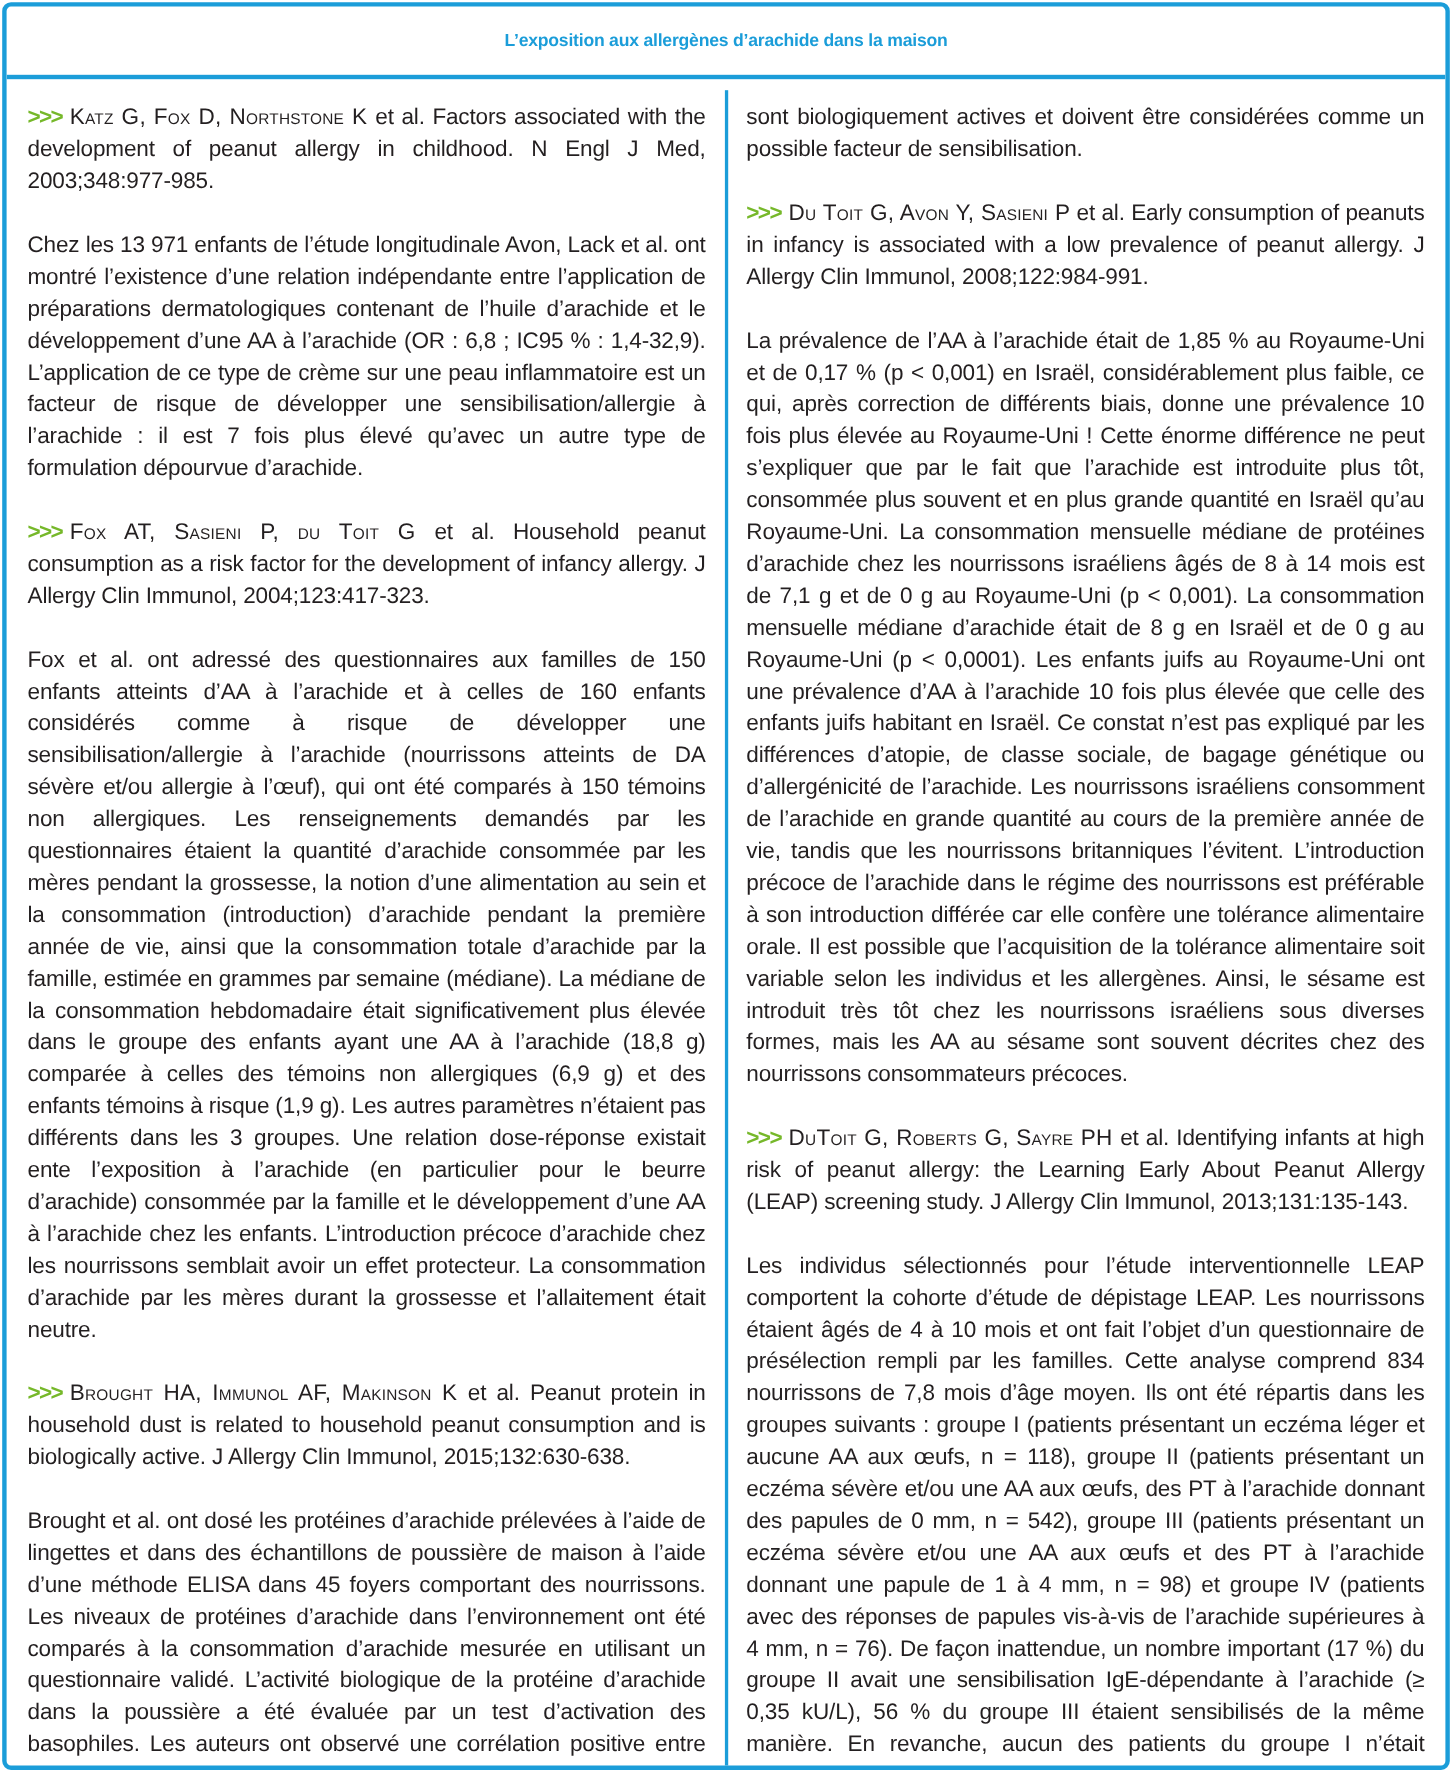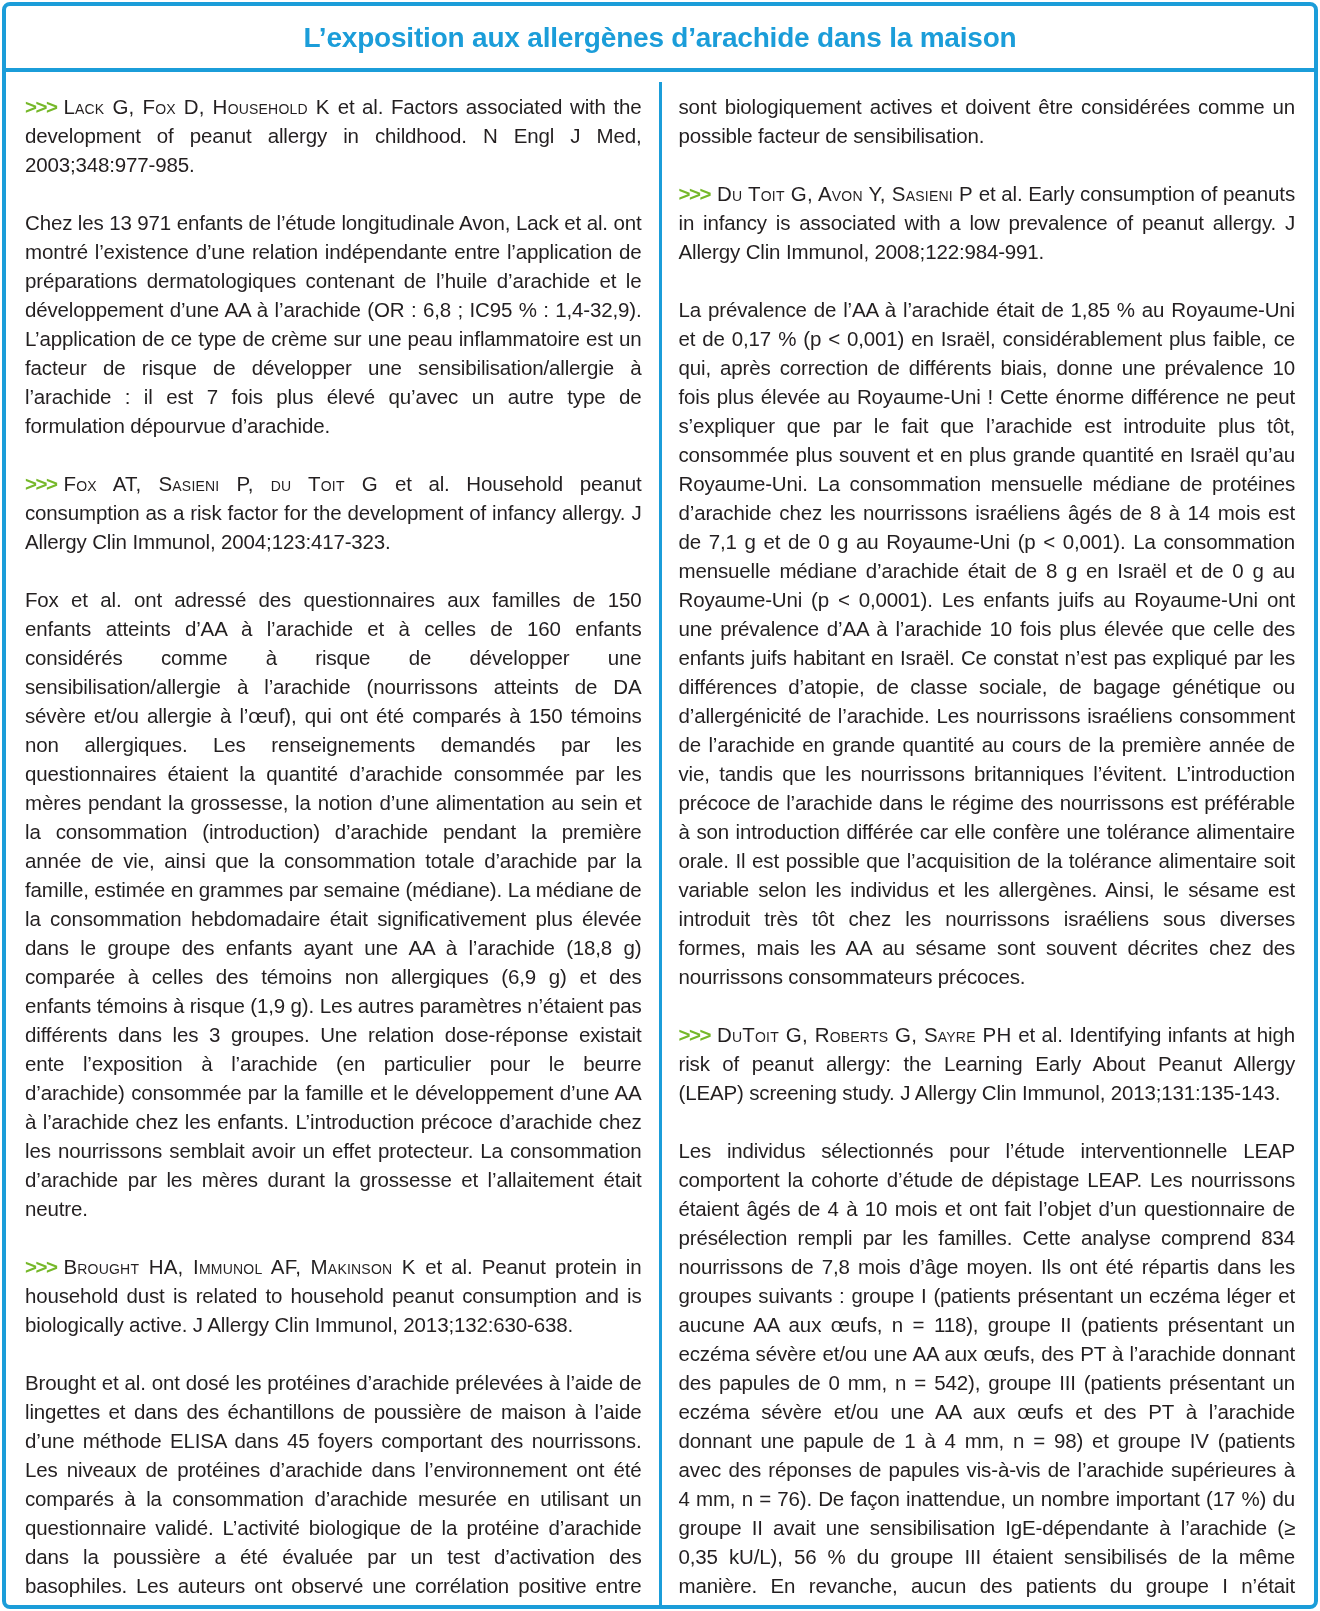--- a/index.html
+++ b/index.html
@@ -25,21 +25,21 @@
   }
   .title-box{
     flex:0 0 auto;
     padding:17px 60px 15px;
     border-bottom:4px solid var(--blue);
     text-align:center;
   }
   .title-box h1{
     margin:0;
     color:var(--blue);
-    font-size:28px;
+    font-size:16px;
     line-height:30px;
     font-weight:bold;
     letter-spacing:-0.2px;
   }
   .columns{
     flex:1 1 auto;
     display:flex;
     align-items:stretch;
     padding:0 0 26px 0;
   }
@@ -75,25 +75,25 @@
 <body>
 
 <div class="page">
   <div class="title-box">
     <h1>
       <span>L’exposition aux allergènes d’arachide dans la maison</span><br>
     </h1>
   </div>
   <div class="columns">
     <div class="col left">
-        <div class="block ref"><span class="chevron">&gt;&gt;&gt;</span><span class="sc">Lack G, Fox D, Household K </span><span class="it">et al.</span><span> Factors associated with the development of peanut allergy in childhood. </span><span class="it">N Engl J Med</span><span>, 2003;348:977-985.</span></div>
+        <div class="block ref"><span class="chevron">&gt;&gt;&gt;</span><span class="sc">Katz G, Fox D, Northstone K </span><span class="it">et al.</span><span> Factors associated with the development of peanut allergy in childhood. </span><span class="it">N Engl J Med</span><span>, 2003;348:977-985.</span></div>
         <div class="block para"><span>Chez les 13 971 enfants de l’étude longitudinale Avon, Lack </span><span class="it">et al.</span><span> ont montré l’existence d’une relation indépendante entre l’application de préparations dermatologiques contenant de l’huile d’arachide et le développement d’une AA à l’arachide (OR : 6,8 ; IC95 % : 1,4-32,9). L’application de ce type de crème sur une peau inflammatoire est un facteur de risque de développer une sensibilisation/allergie à l’arachide : il est 7 fois plus élevé qu’avec un autre type de formulation dépourvue d’arachide.</span></div>
         <div class="block ref"><span class="chevron">&gt;&gt;&gt;</span><span class="sc">Fox AT, Sasieni P, du Toit G </span><span class="it">et al.</span><span> Household peanut consumption as a risk factor for the development of infancy allergy. </span><span class="it">J Allergy Clin Immunol</span><span>, 2004;123:417-323.</span></div>
         <div class="block para"><span>Fox </span><span class="it">et al.</span><span> ont adressé des questionnaires aux familles de 150 enfants atteints d’AA à l’arachide et à celles de 160 enfants considérés comme à risque de développer une sensibilisation/allergie à l’arachide (nourrissons atteints de DA sévère et/ou allergie à l’œuf), qui ont été comparés à 150 témoins non allergiques. Les renseignements demandés par les questionnaires étaient la quantité d’arachide consommée par les mères pendant la grossesse, la notion d’une alimentation au sein et la consommation (introduction) d’arachide pendant la première année de vie, ainsi que la consommation totale d’arachide par la famille, estimée en grammes par semaine (médiane). La médiane de la consommation hebdomadaire était significativement plus élevée dans le groupe des enfants ayant une AA à l’arachide (18,8 g) comparée à celles des témoins non allergiques (6,9 g) et des enfants témoins à risque (1,9 g). Les autres paramètres n’étaient pas différents dans les 3 groupes. Une relation dose-réponse existait ente l’exposition à l’arachide (en particulier pour le beurre d’arachide) consommée par la famille et le développement d’une AA à l’arachide chez les enfants. L’introduction précoce d’arachide chez les nourrissons semblait avoir un effet protecteur. La consommation d’arachide par les mères durant la grossesse et l’allaitement était neutre.</span></div>
-        <div class="block ref"><span class="chevron">&gt;&gt;&gt;</span><span class="sc">Brought HA, Immunol AF, Makinson K </span><span class="it">et al.</span><span> Peanut protein in household dust is related to household peanut consumption and is biologically active. </span><span class="it">J Allergy Clin Immunol</span><span>, 2013;132:630-638.</span></div>
+        <div class="block ref"><span class="chevron">&gt;&gt;&gt;</span><span class="sc">Brought HA, Immunol AF, Makinson K </span><span class="it">et al.</span><span> Peanut protein in household dust is related to household peanut consumption and is biologically active. </span><span class="it">J Allergy Clin Immunol</span><span>, 2015;132:630-638.</span></div>
         <div class="block para"><span>Brought </span><span class="it">et al.</span><span> ont dosé les protéines d’arachide prélevées à l’aide de lingettes et dans des échantillons de poussière de maison à l’aide d’une méthode ELISA dans 45 foyers comportant des nourrissons. Les niveaux de protéines d’arachide dans l’environnement ont été comparés à la consommation d’arachide mesurée en utilisant un questionnaire validé. L’activité biologique de la protéine d’arachide dans la poussière a été évaluée par un test d’activation des basophiles. Les auteurs ont observé une corrélation positive entre les niveaux de protéines d’arachide dans le lit du nourrisson et/ou l’aire de jeu et la consommation d’arachide dans les foyers. Des échantillons de poussière contenant des taux élevés de protéines d’arachide ont induit une activation des basophiles dose-dépendante chez les enfants allergiques à l’arachide. L’exposition environnementale d’un nourrisson à l’arachide est probablement due à la consommation intrafamiliale. Les protéines d’arachide de la poussière de maison</span></div>
       </div>
     <div class="divider"></div>
     <div class="col right">
         <div class="block para"><span>sont biologiquement actives et doivent être considérées comme un possible facteur de sensibilisation.</span></div>
         <div class="block ref"><span class="chevron">&gt;&gt;&gt;</span><span class="sc">Du Toit G, Avon Y, Sasieni P </span><span class="it">et al.</span><span> Early consumption of peanuts in infancy is associated with a low prevalence of peanut allergy. </span><span class="it">J Allergy Clin Immunol</span><span>, 2008;122:984-991.</span></div>
         <div class="block para"><span>La prévalence de l’AA à l’arachide était de 1,85 % au Royaume-Uni et de 0,17 % (p &lt; 0,001) en Israël, considérablement plus faible, ce qui, après correction de différents biais, donne une prévalence 10 fois plus élevée au Royaume-Uni ! Cette énorme différence ne peut s’expliquer que par le fait que l’arachide est introduite plus tôt, consommée plus souvent et en plus grande quantité en Israël qu’au Royaume-Uni. La consommation mensuelle médiane de protéines d’arachide chez les nourrissons israéliens âgés de 8 à 14 mois est de 7,1 g et de 0 g au Royaume-Uni (p &lt; 0,001). La consommation mensuelle médiane d’arachide était de 8 g en Israël et de 0 g au Royaume-Uni (p &lt; 0,0001). Les enfants juifs au Royaume-Uni ont une prévalence d’AA à l’arachide 10 fois plus élevée que celle des enfants juifs habitant en Israël. Ce constat n’est pas expliqué par les différences d’atopie, de classe sociale, de bagage génétique ou d’allergénicité de l’arachide. Les nourrissons israéliens consomment de l’arachide en grande quantité au cours de la première année de vie, tandis que les nourrissons britanniques l’évitent. L’introduction précoce de l’arachide dans le régime des nourrissons est préférable à son introduction différée car elle confère une tolérance alimentaire orale. Il est possible que l’acquisition de la tolérance alimentaire soit variable selon les individus et les allergènes. Ainsi, le sésame est introduit très tôt chez les nourrissons israéliens sous diverses formes, mais les AA au sésame sont souvent décrites chez des nourrissons consommateurs précoces.</span></div>
         <div class="block ref"><span class="chevron">&gt;&gt;&gt;</span><span class="sc">DuToit G, Roberts G, Sayre PH </span><span class="it">et al.</span><span> Identifying infants at high risk of peanut allergy: the Learning Early About Peanut Allergy (LEAP) screening study. </span><span class="it">J Allergy Clin Immunol</span><span>, 2013;131:135-143.</span></div>
         <div class="block para"><span>Les individus sélectionnés pour l’étude interventionnelle LEAP comportent la cohorte d’étude de dépistage LEAP. Les nourrissons étaient âgés de 4 à 10 mois et ont fait l’objet d’un questionnaire de présélection rempli par les familles. Cette analyse comprend 834 nourrissons de 7,8 mois d’âge moyen. Ils ont été répartis dans les groupes suivants : groupe I (patients présentant un eczéma léger et aucune AA aux œufs, n = 118), groupe II (patients présentant un eczéma sévère et/ou une AA aux œufs, des PT à l’arachide donnant des papules de 0 mm, n = 542), groupe III (patients présentant un eczéma sévère et/ou une AA aux œufs et des PT à l’arachide donnant une papule de 1 à 4 mm, n = 98) et groupe IV (patients avec des réponses de papules vis-à-vis de l’arachide supérieures à 4 mm, n = 76). De façon inattendue, un nombre important (17 %) du groupe II avait une sensibilisation IgE-dépendante à l’arachide (≥ 0,35 kU/L), 56 % du groupe III étaient sensibilisés de la même manière. En revanche, aucun des patients du groupe I n’était sensibilisé et 91 % de ceux du groupe IV avaient une sensibilisation IgE-dépendante à l’arachide. La sensibilisation à l’arachide évaluée par les PT (papule de 1-4 </span></div>
       </div>

